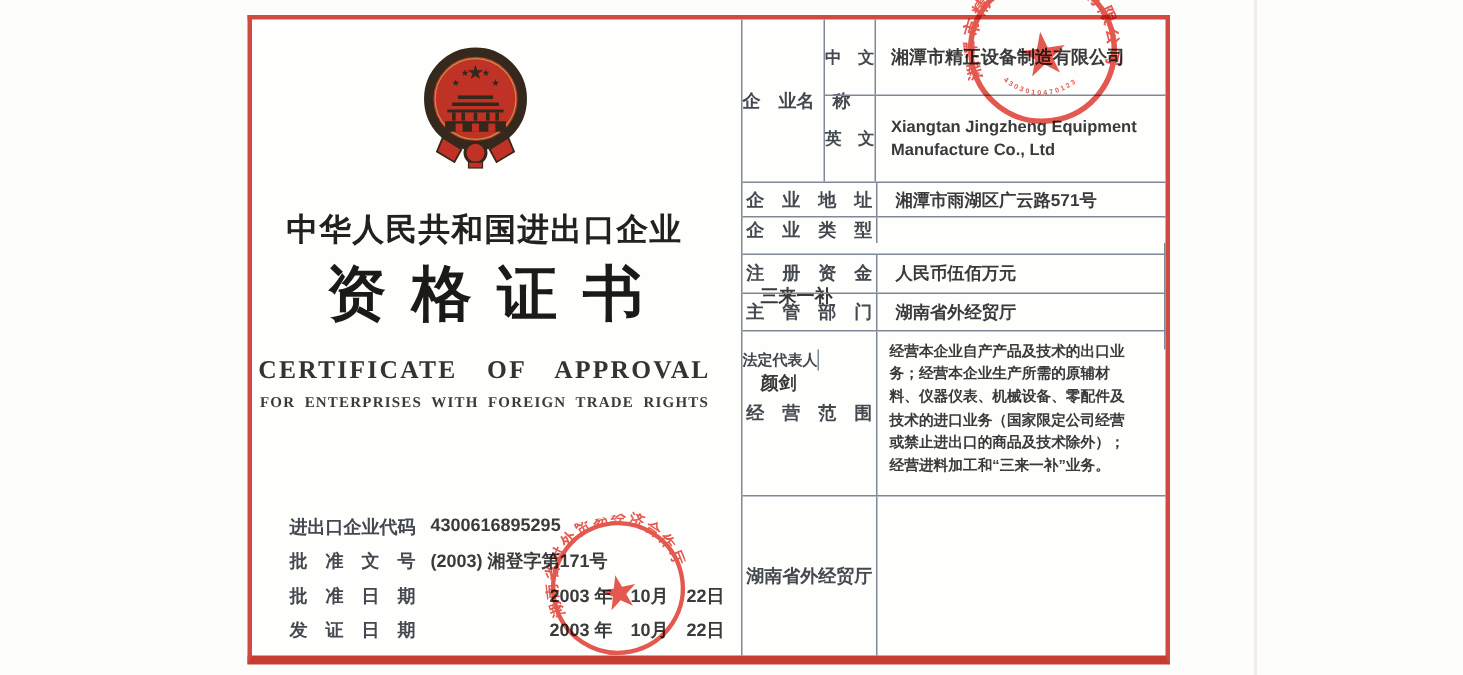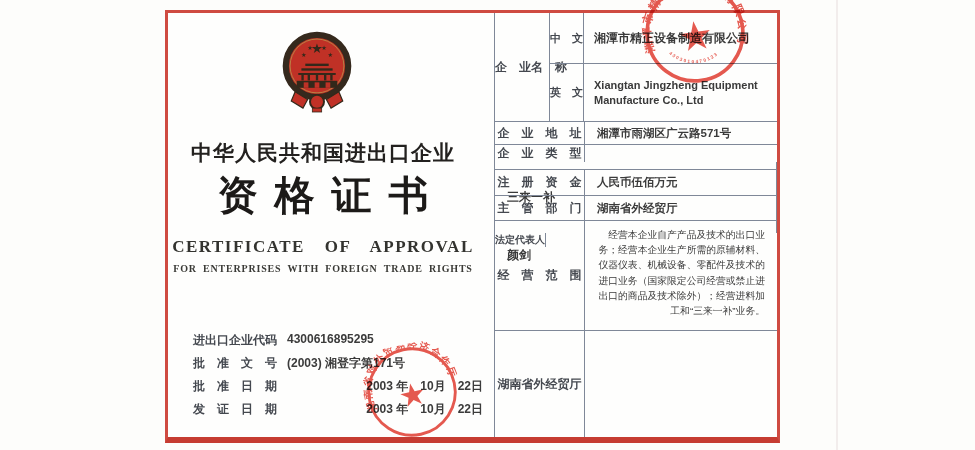--- a/index.html
+++ b/index.html
@@ -19,21 +19,21 @@
              color:#1c1a18;letter-spacing:17px;text-indent:17px;}
   .title-en{position:absolute;left:0;top:224px;width:310px;text-align:center;
             font-family:"Liberation Serif","DejaVu Serif",serif;font-size:17px;font-weight:700;
             color:#33332f;letter-spacing:1.5px;word-spacing:14px;}
   .sub-en1{position:absolute;left:0;top:250px;width:310px;text-align:center;
            font-family:"Liberation Serif","DejaVu Serif",serif;font-size:10px;font-weight:700;
            color:#3a3a36;letter-spacing:.8px;word-spacing:3px;}
   .sub-en2{position:absolute;left:0;top:263px;width:310px;text-align:center;
            font-family:"Liberation Serif","DejaVu Serif",serif;font-size:10px;font-weight:700;
            color:#3a3a36;letter-spacing:.8px;word-spacing:3px;}
-  .fields{position:absolute;left:25px;top:316px;width:280px;}
+  .fields{position:absolute;left:25px;top:327px;width:280px;}
   .field-row{position:relative;height:23px;}
   .field-label{position:absolute;left:0;top:3px;font-family:"Liberation Serif","DejaVu Serif",serif;
                font-size:12px;font-weight:600;color:#44484f;white-space:nowrap;}
   .field-value{position:absolute;left:94px;top:3px;font-size:12px;font-weight:700;color:#3b3b3b;white-space:nowrap;}
   .field-value.date{left:94px;width:196px;text-align:right;}
   
   .rtable{position:absolute;left:326px;top:0;right:0;bottom:0;display:flex;flex-direction:column;
           border-left:1px solid #7f8898;}
   .trow{display:flex;border-bottom:1px solid #7f8898;}
   .trow.last{border-bottom:none;flex:1;}
@@ -51,22 +51,22 @@
           border-right:1px solid #7f8898;white-space:nowrap;}
   .subval{flex:1;display:flex;flex-direction:column;justify-content:center;padding-left:10px;
           font-size:12px;font-weight:700;color:#3a3a3a;}
   .subval .en1,.subval .en2{font-size:11px;line-height:1.3;}
   .r2{height:22px;} .r3{height:24px;flex-direction:column;} .r4{height:24px;} .r5{height:25px;} .r6{height:109px;}
   .lab.w89{width:89px;}
   .r3 .typeval{flex:0 0 71px;padding-left:12px;display:flex;align-items:center;
                font-size:12px;font-weight:700;color:#3a3a3a;border-right:1px solid #7f8898;}
   .r3 .replab{width:50px;font-size:10px;}
   .r6 .lab{letter-spacing:0;}
-  .scope-val{flex:1;font-size:9.8px;font-weight:400;line-height:1.55;color:#3a3a3a;
-             padding:6px 12px 0 8px;display:block;text-align:right;}
+  .scope-val{flex:1;font-size:9.8px;font-weight:700;line-height:1.55;color:#3a3a3a;
+             padding:6px 23px 0 8px;display:block;}
   .r2 .val,.r4 .val,.r5 .val{font-size:11.5px;}
   
   .seal{position:absolute;mix-blend-mode:multiply;opacity:.85;}
   .seal-a{left:643px;top:-19px;width:104px;height:104px;transform:rotate(-8deg);}
   .seal-b{left:364px;top:344px;width:96px;height:96px;transform:rotate(-12deg);}
 </style>
 </head>
 <body>
 
 <div class="page">

